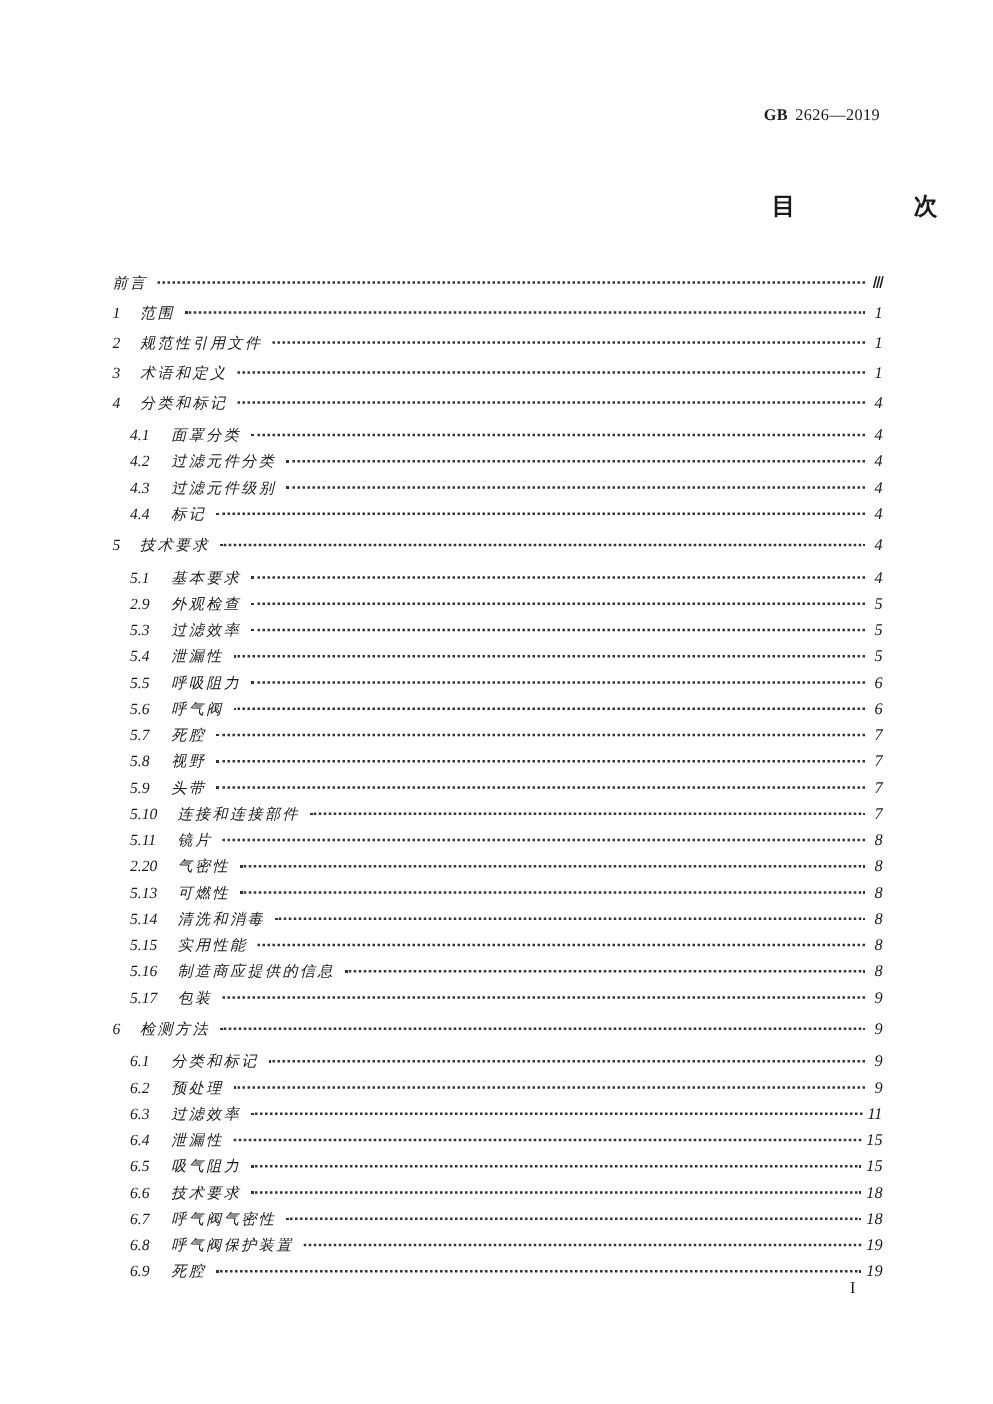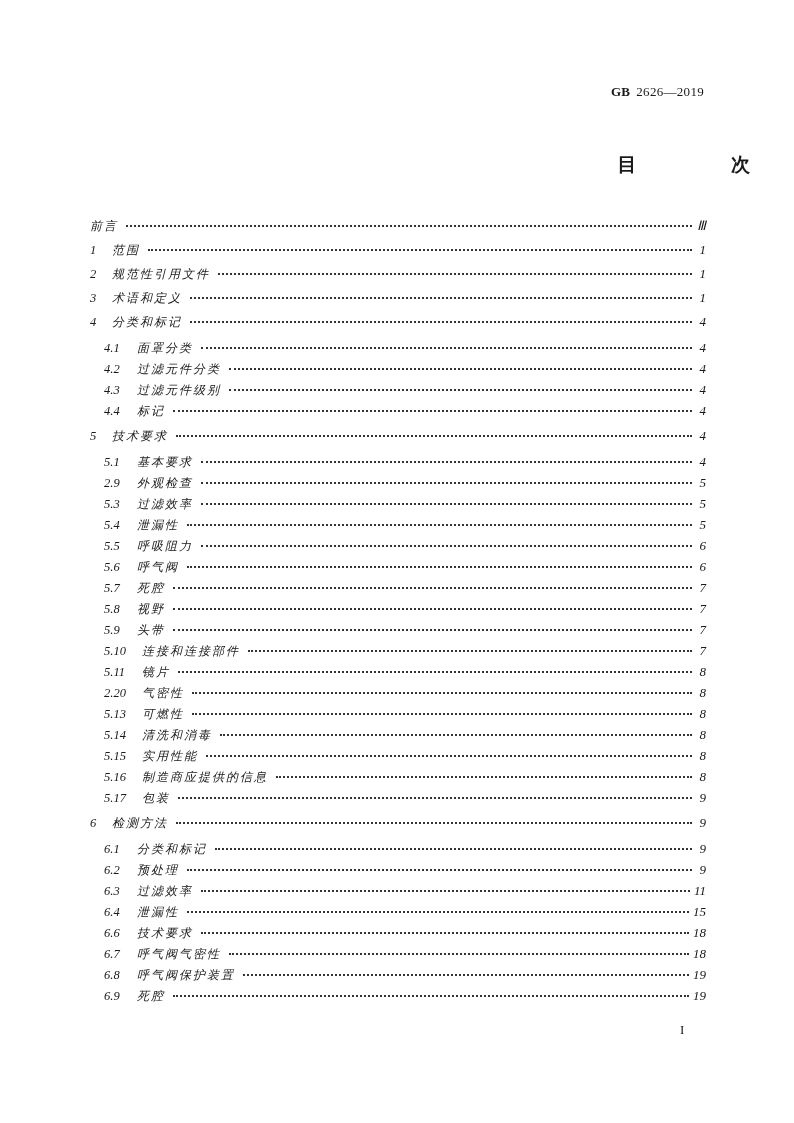--- a/index.html
+++ b/index.html
@@ -221,20 +221,26 @@
       <span class="leader"></span>
       <span class="page">11</span>
     </li>
   <li class="row sub">
       <span class="num">6.4</span>
       <span class="label">泄漏性</span>
       <span class="leader"></span>
       <span class="page">15</span>
     </li>
   <li class="row sub">
+      <span class="num">6.5</span>
+      <span class="label">吸气阻力</span>
+      <span class="leader"></span>
+      <span class="page">15</span>
+    </li>
+  <li class="row sub">
       <span class="num">6.6</span>
       <span class="label">技术要求</span>
       <span class="leader"></span>
       <span class="page">18</span>
     </li>
   <li class="row sub">
       <span class="num">6.7</span>
       <span class="label">呼气阀气密性</span>
       <span class="leader"></span>
       <span class="page">18</span>

